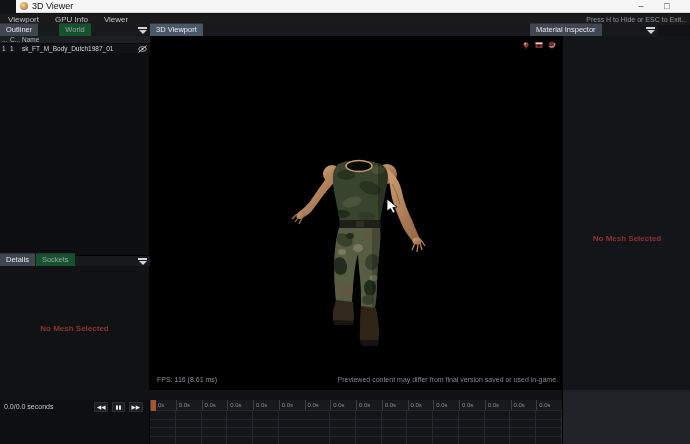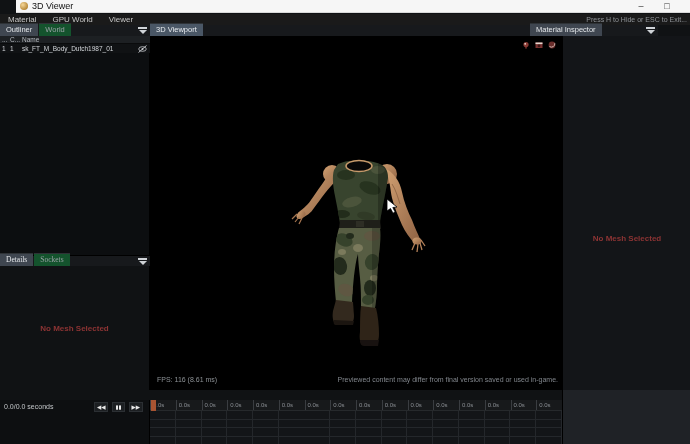--- a/index.html
+++ b/index.html
@@ -29,36 +29,36 @@
     background:#14532d; border-top:1px solid #2e3236; white-space:nowrap; }
   .tab.active { background:#3f4650; color:#e4e7ea; }
   .tab.active-blue { background:#4a5766; color:#e8ecf0; }
   .filter { position:absolute; right:3px; top:2px; width:9px; height:8px; }
   .filter .bar { display:block; width:9px; height:0; border-top:2px solid #cfd3d7; }
   .filter .tri { display:block; margin:1px auto 0 auto; width:0; height:0;
     border-left:4px solid transparent; border-right:4px solid transparent;
     border-top:4px solid #cfd3d7; }
 
   
-  .outliner-tabs { left:0; top:25px; width:150px; height:11px; }
+  .outliner-tabs { left:0; top:25px; width:150px; height:11px;gap:20px; }
   .outliner-header { position:absolute; left:0; top:36px; width:150px; height:8px;
     background:#1d2023; display:flex; border-bottom:1px solid #0a0b0c; }
   .outliner-header span { font-size:6.5px; color:#b6bac0; line-height:8px; }
   .col-a { width:10px; padding-left:2px; }
   .col-b { width:12px; }
   .col-name { flex:1; }
   .outliner-row { position:absolute; left:0; top:44px; width:150px; height:9px;
     display:flex; align-items:center; background:#101214; }
   .outliner-row span { font-size:6.5px; color:#d3d6da; line-height:9px; }
   .eye-slash { position:absolute; right:3px; top:1px; }
   .outliner-body { position:absolute; left:0; top:53px; width:150px; height:202px;
     background:#0c0e10; border-right:1px solid #000; }
 
   
-  .details-tabs { left:0; top:255px; width:150px; height:11px; border-top:1px solid #000;font-family:Liberation Serif, serif; }
+  .details-tabs { left:0; top:255px; width:150px; height:11px; border-top:1px solid #000; }
   .details-body { position:absolute; left:0; top:266px; width:150px; height:124px;
     background:#101214; border-right:1px solid #000; display:flex;
     align-items:center; justify-content:center; }
   .alert-red { font-size:8px; font-weight:bold; color:#8d3434; }
 
   
   .viewport-tabs { left:150px; top:25px; width:480px; height:11px; }
   .viewport { position:absolute; left:150px; top:36px; width:412px; height:354px;
     background:#000; }
   .vp-toolbar { position:absolute; right:6px; top:5px; display:flex; gap:5px; }
@@ -107,22 +107,22 @@
     <span class="app-icon"></span>
     <span class="title-text">3D Viewer</span>
     <div class="win-controls">
       <span class="win-btn">–</span>
       <span class="win-btn">□</span>
       <span class="win-btn">×</span>
     </div>
   </div>
 
   <div class="menubar">
-    <span class="menu-item">Material</span>
-    <span class="menu-item">GPU World</span>
+    <span class="menu-item">Viewport</span>
+    <span class="menu-item">GPU Info</span>
     <span class="menu-item">Viewer</span>
     <span class="menu-hint">Press H to Hide or ESC to Exit...</span>
   </div>
 
   <div class="tabbar outliner-tabs">
     <span class="tab active">Outliner</span>
     <span class="tab">World</span>
     <span class="filter">
         <i class="bar"></i>
         <i class="tri"></i>

